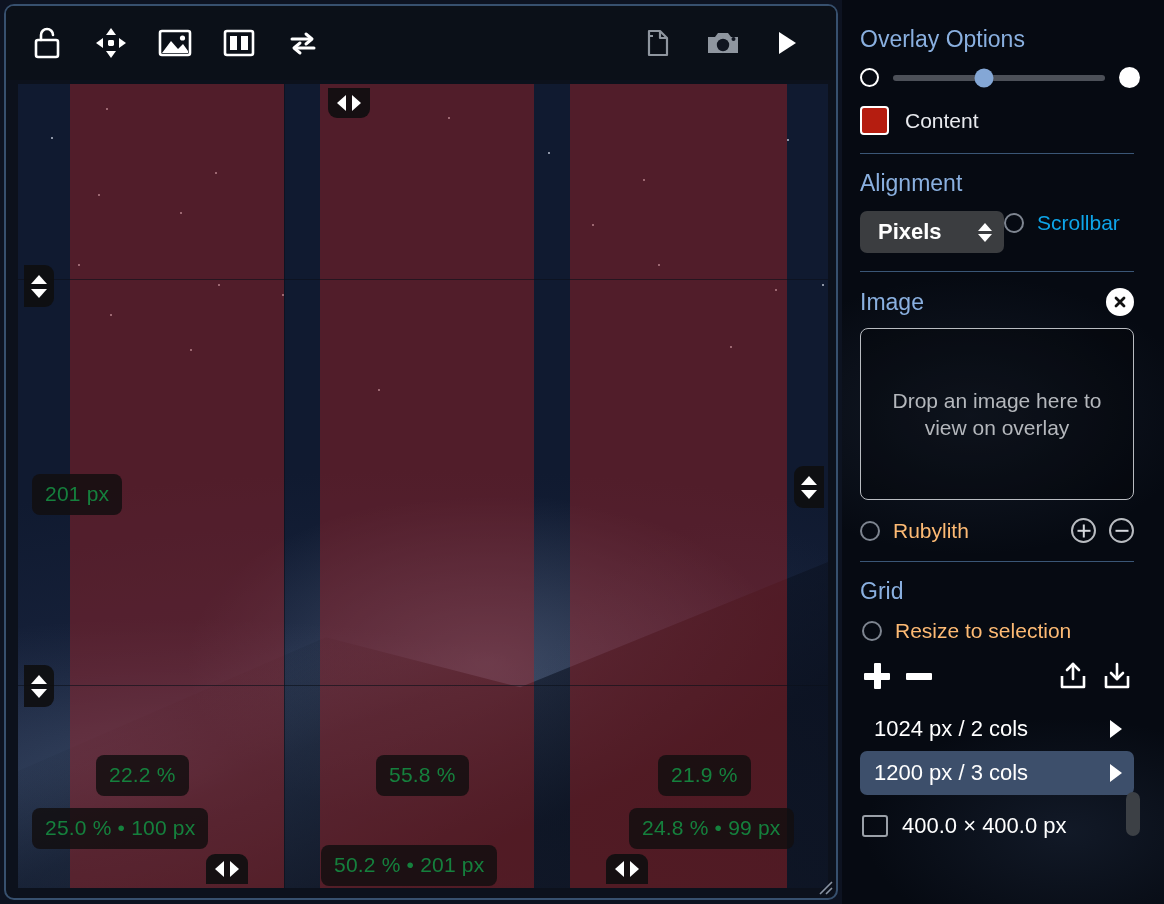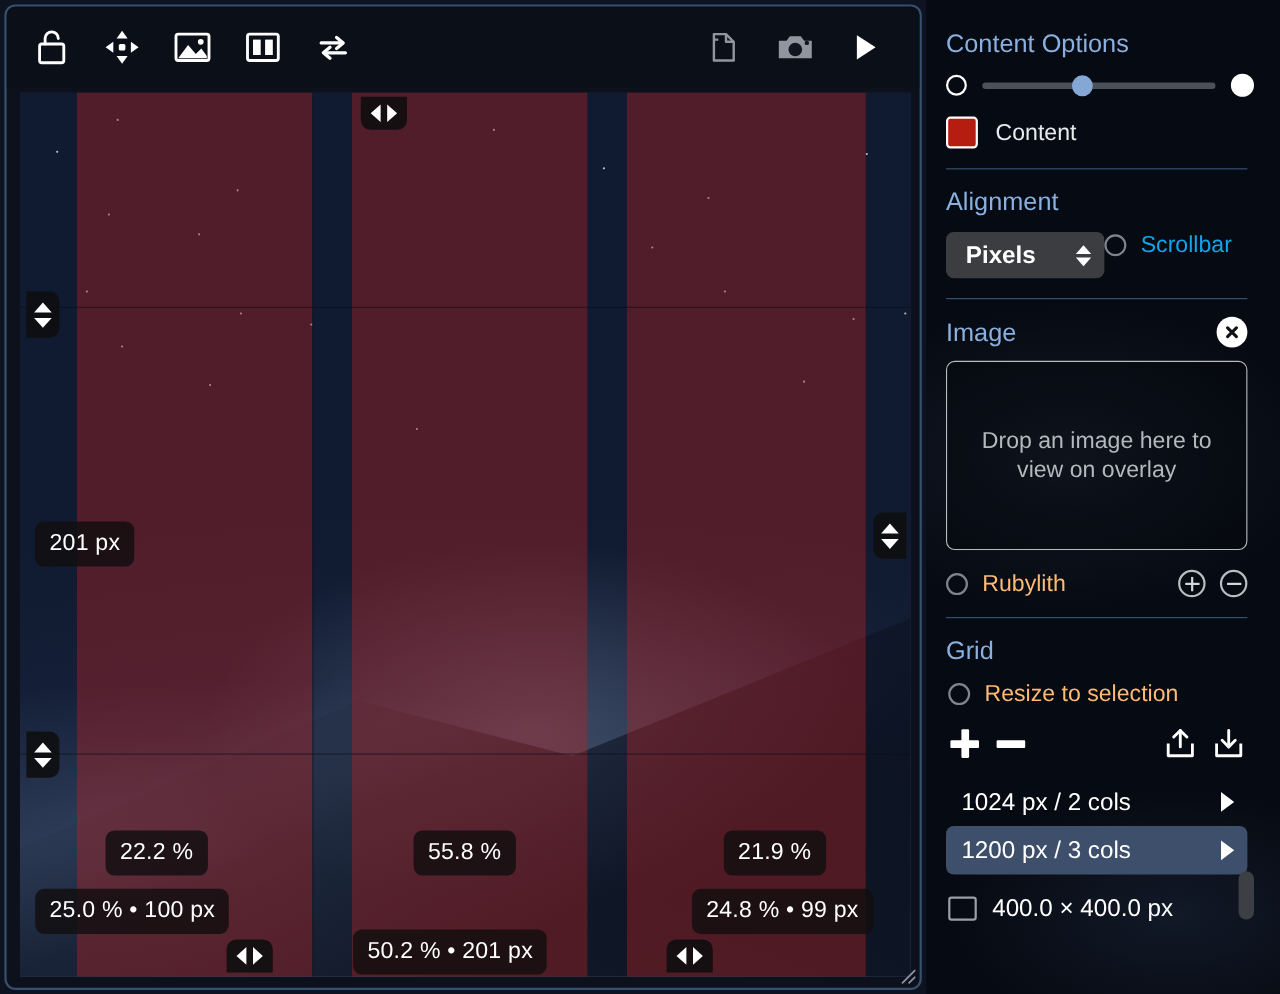--- a/index.html
+++ b/index.html
@@ -93,21 +93,21 @@
   }
 
   
   .gl-v { position:absolute; top:0; bottom:0; width:1px; background: rgba(12,16,26,0.62); }
   .gl-h { position:absolute; left:0; right:0; height:1px; background: rgba(12,16,26,0.62); }
 
   
   .pill {
     position: absolute;
     background: rgba(18,14,16,0.84);
-    color: #ffffff;
+    color: #15803d;
     font-size: 21px;
     line-height: 1;
     padding: 9px 13px 11px 13px;
     border-radius: 8px;
     white-space: nowrap;
     letter-spacing: 0.2px;
   }
 
   
   .handle {
@@ -489,21 +489,21 @@
     <svg width="18" height="18" viewBox="0 0 18 18">
       <path d="M17 5 L5 17 M17 11 L11 17" stroke="#8a94a3" stroke-width="1.6" fill="none"></path>
     </svg>
   </div>
 </div>
 
 <div id="panel">
   <div id="panel-bg-glow"></div>
   <div id="panel-inner">
 
-    <div class="sec-title">Content Options</div>
+    <div class="sec-title">Overlay Options</div>
 
     <div class="slider-row">
       <span class="ring"></span>
       <span class="slider-track">
         <span class="slider-thumb"></span>
       </span>
       <span class="dot-solid"></span>
     </div>
 
 

